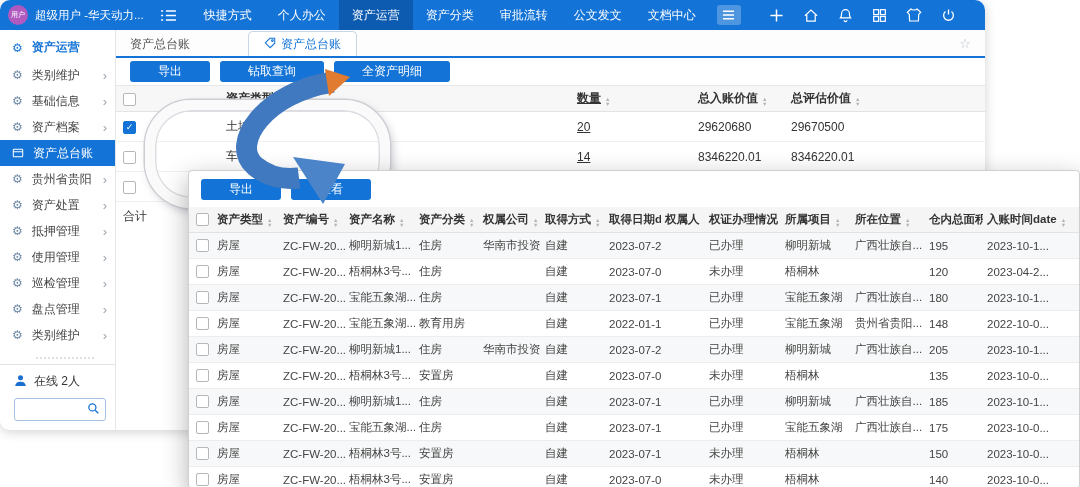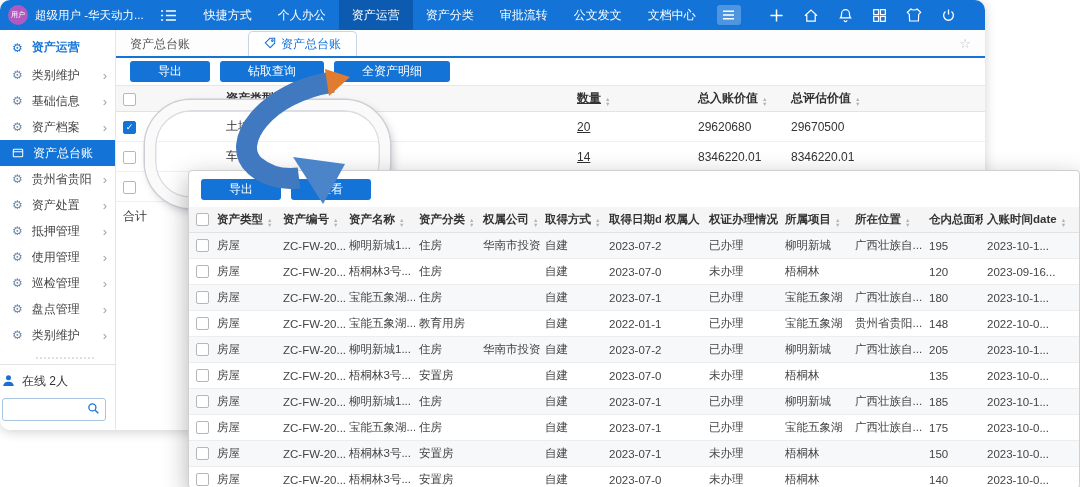--- a/index.html
+++ b/index.html
@@ -36,21 +36,21 @@
   .side-header .gi{color:#1373d6;}
   .side-menu{flex:1;overflow:hidden;}
   .side-item{display:flex;align-items:center;gap:9px;height:26px;padding:0 8px 0 12px;color:#444;cursor:pointer;}
   .side-item .lbl{white-space:nowrap;overflow:hidden;}
   .gi{font-size:12px;color:#6d88a7;line-height:1;}
   .si{display:flex;}
   .arr{margin-left:auto;color:#9aa3ad;font-size:13px;line-height:1;}
   .side-item.active{background:#1373d6;color:#fff;}
   .side-item.ghost{height:13px;opacity:.45;}
   .dotline{display:block;width:58px;margin-left:24px;border-top:2px dotted #b9b9b9;}
-  .side-footer{border-top:1px solid #e3e3e3;padding:8px 9px 9px 2px;}
+  .side-footer{border-top:1px solid #e3e3e3;padding:8px 9px 9px 14px;}
   .online{display:flex;align-items:center;gap:7px;color:#333;font-size:12px;margin-bottom:8px;}
   .searchbox{height:21px;border:1px solid #a6c3e2;border-radius:3px;display:flex;align-items:center;padding:0 5px;background:#fff;}
   .searchbox input{border:0;outline:0;flex:1;min-width:0;font-size:11px;font-family:inherit;background:transparent;}
   
   .main{flex:1;display:flex;flex-direction:column;min-width:0;background:#fff;}
   .tabbar{flex:0 0 26px;border-bottom:2px solid #1373d6;display:flex;align-items:flex-end;padding-left:14px;background:#fdfdfd;}
   .breadcrumb{font-size:12px;color:#555;line-height:24px;margin-right:58px;}
   .tab{height:24px;border:1px solid #c7d6e6;border-bottom:none;border-radius:5px 5px 0 0;background:#fff;
     display:flex;align-items:center;gap:5px;padding:0 15px;color:#1373d6;font-size:12px;cursor:pointer;}
   .tab-star{margin-left:auto;align-self:center;margin-right:14px;color:#b9c2cc;font-size:13px;cursor:pointer;}
@@ -425,21 +425,21 @@
           <td>梧桐林3号...</td>
           <td>住房</td>
           <td></td>
           <td>自建</td>
           <td>2023-07-0...</td>
           <td></td>
           <td>未办理</td>
           <td>梧桐林</td>
           <td></td>
           <td>120</td>
-          <td>2023-09-16...</td>
+          <td>2023-04-2...</td>
         </tr>
         <tr>
           <td class="cbcol"><span class="cb"></span></td>
           <td>房屋</td>
           <td>ZC-FW-20...</td>
           <td>宝能五象湖...</td>
           <td>住房</td>
           <td></td>
           <td>自建</td>
           <td>2023-07-1...</td>

